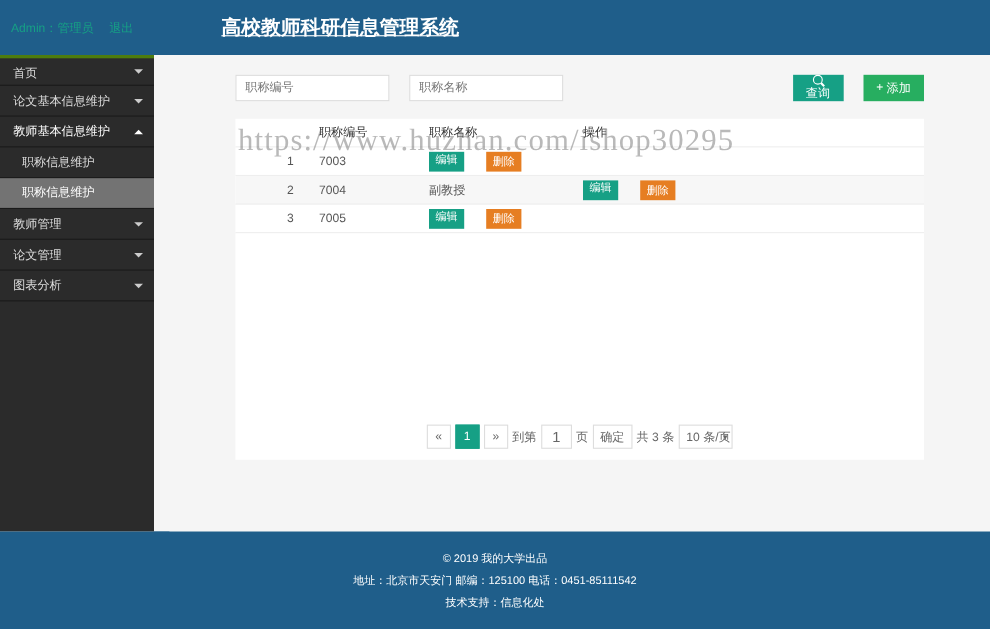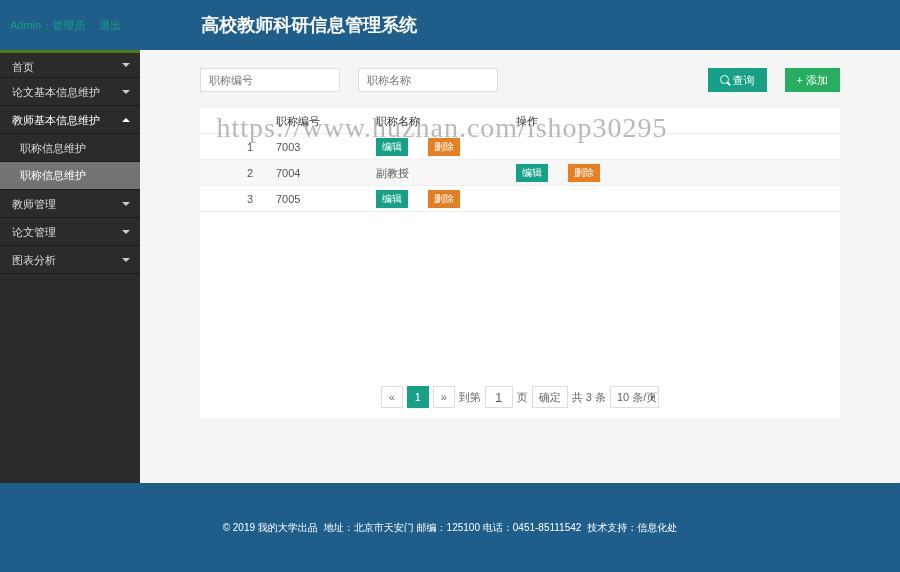--- a/index.html
+++ b/index.html
@@ -1,38 +1,38 @@
 <!DOCTYPE html>
 <html><head>
 <meta charset="utf-8">
 <style>
 * { box-sizing: border-box; margin: 0; padding: 0; }
 body { font-family: "Microsoft YaHei", sans-serif; font-size: 12px; background: #f5f5f5; width: 900px; height: 572px; overflow: hidden; position: relative; }
 
 .header { background: #1f5e8a; height: 50px; display: flex; align-items: center; padding: 0 20px 0 10px; }
 .admin-bar { color: #16a085; font-size: 11px; }
 .admin-bar a { color: #16a085; text-decoration: none; cursor: pointer; }
-.app-title { color: #fff; font-size: 18px; font-weight: bold; margin-left: 80px; }
+.app-title { color: #fff; font-size: 18px; font-weight: bold; margin-left: 80px; text-decoration: underline; }
 
 .main { display: flex; height: 433px; }
 .sidebar { width: 140px; background: #2b2b2b; }
 .nav-item { height: 28px; line-height: 28px; padding: 0 12px; color: #ddd; font-size: 11px; cursor: pointer; position: relative; border-bottom: 1px solid #1a1a1a; }
 .nav-item.top { border-top: 3px solid #4d7c0f; }
 .nav-item.exp { color: #fff; }
 .nav-item.active { background: #737373; color: #fff; font-family: Liberation Mono, monospace; }
 .nav-item.child { padding-left: 20px; }
 .caret { position: absolute; right: 10px; top: 50%; transform: translateY(-50%); width: 0; height: 0; border-left: 4px solid transparent; border-right: 4px solid transparent; border-top: 4px solid #ccc; }
 .caret.up { border-top: none; border-bottom: 4px solid #fff; }
 
-.content { flex: 1; background: #f5f5f5; padding: 18px 60px 0 60px; position: relative; }
+.content { flex: 1; background: #f5f5f5; padding: 18px 60px 0 60px; position: relative; margin-left: 14px; }
 .searchbar { display: flex; gap: 18px; align-items: center; margin-bottom: 16px; }
 .search-input { width: 140px; height: 24px; border: 1px solid #ddd; padding: 0 8px; font-size: 11px; color: #999; background: #fff; }
 .spacer { flex: 1; }
 .btn { height: 24px; padding: 0 12px; border: none; color: #fff; font-size: 11px; cursor: pointer; display: inline-flex; align-items: center; gap: 3px; }
-.btn.teal { background: #16a085; }
+.btn.teal { background: #16a085; flex-direction: column; }
 .btn.green { background: #27ae60; }
 .btn.sm { height: 18px; padding: 0 6px; font-size: 10px; }
 .btn.orange { background: #e67e22; }
 
 .card { background: #fff; min-height: 310px; position: relative; }
 .thead { display: flex; height: 26px; line-height: 26px; border-bottom: 1px solid #eee; font-size: 11px; color: #333; }
 .thead > div, .trow > div { padding: 0 6px; }
 .col-idx { width: 40px; text-align: center; }
 .col-code { width: 100px; }
 .col-name { width: 140px; }
@@ -41,21 +41,21 @@
 .trow.alt { background: #f7f7f7; }
 .trow .col-op { display: flex; gap: 20px; align-items: center; }
 
 .pager { position: absolute; bottom: 10px; left: 0; right: 0; display: flex; justify-content: center; align-items: center; gap: 4px; font-size: 11px; color: #666; }
 .pg { border: 1px solid #ddd; height: 22px; min-width: 22px; padding: 0 6px; display: inline-flex; align-items: center; justify-content: center; background: #fff; color: #666; cursor: pointer; }
 .pg.on { background: #16a085; border-color: #16a085; color: #fff; }
 .pg.sel { padding-right: 1px; position: relative; }
 .pg.sel::after { content: "▾"; position: absolute; right: 4px; font-size: 8px; }
 .pg.input { width: 28px; text-align: center; }
 
-.footer { background: #1f5e8a; height: 89px; display: flex; align-items: center; justify-content: center; gap: 6px; color: #fff; font-size: 10px; }
+.footer { background: #1f5e8a; height: 89px; display: flex; flex-direction: column; align-items: center; justify-content: center; gap: 6px; color: #fff; font-size: 10px; }
 .footer a { color: #fff; text-decoration: none; }
 
 .wm { position: absolute; top: 112px; left: 0; right: 16px; text-align: center; font-size: 28px; color: rgba(100,100,100,0.45); font-family: Georgia, serif; pointer-events: none; z-index: 999; letter-spacing: 1px; }
 
 .search-icon { display: inline-block; width: 10px; height: 10px; position: relative; }
 .search-icon::before { content: ""; position: absolute; width: 7px; height: 7px; border: 1.5px solid #fff; border-radius: 50%; left: 0; top: 0; }
 .search-icon::after { content: ""; position: absolute; width: 4px; height: 1.5px; background: #fff; transform: rotate(45deg); left: 7px; top: 8px; }
 </style>
 </head>
 <body>

